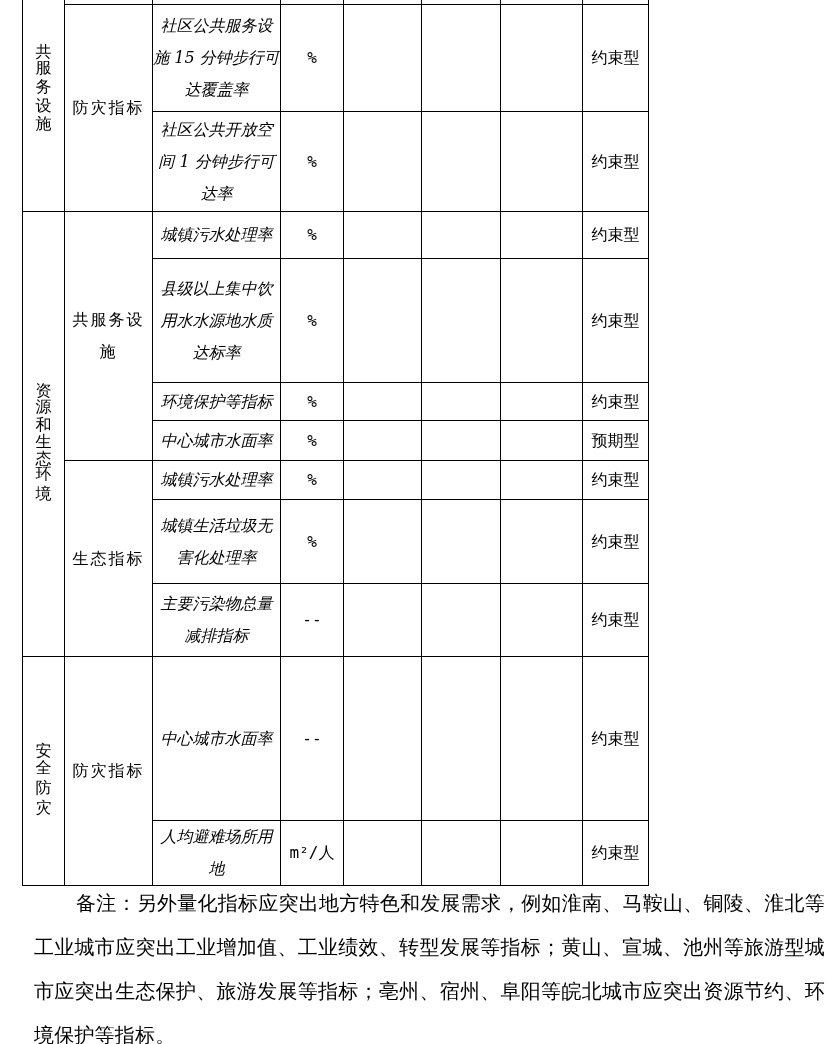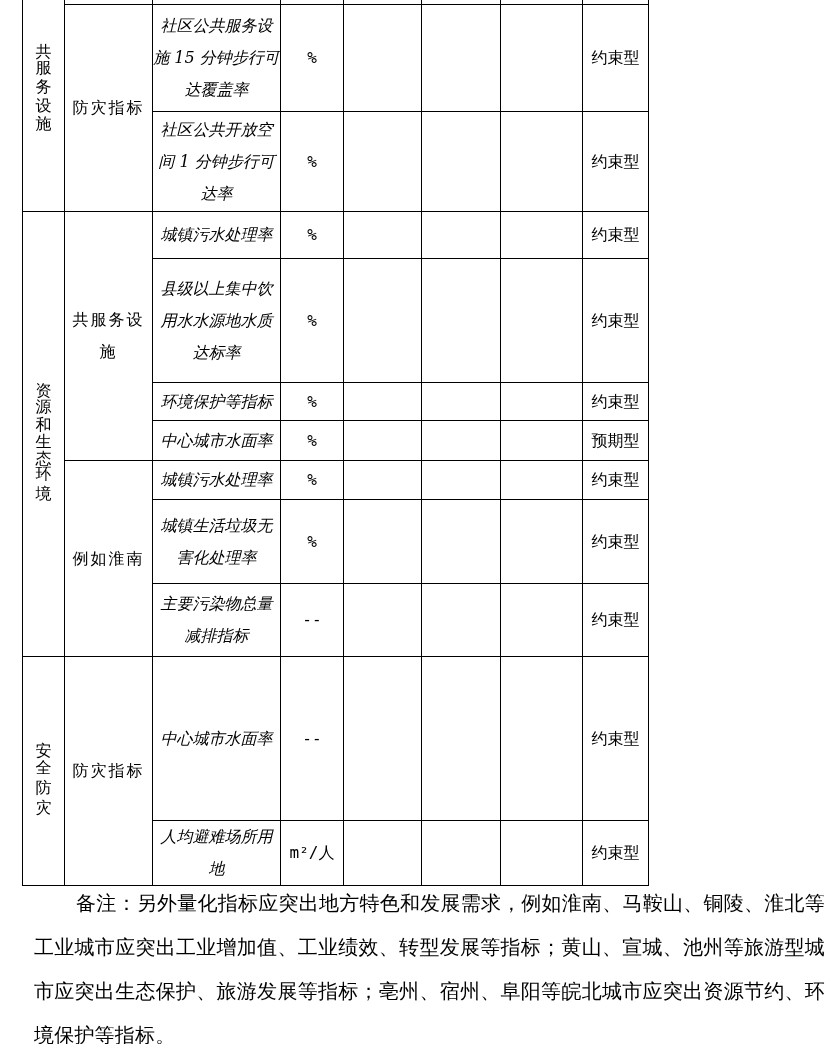--- a/index.html
+++ b/index.html
@@ -136,21 +136,21 @@
     <tr style="height:40px">
       <td class="ind">中心城市水面率</td>
       <td class="unit">%</td>
       <td></td>
       <td></td>
       <td></td>
       <td class="typ">预期型</td>
     </tr>
 
     <tr style="height:39px">
-      <td rowspan="3" class="grp">例如淮南</td>
+      <td rowspan="3" class="grp">生态指标</td>
       <td class="ind">城镇污水处理率</td>
       <td class="unit">%</td>
       <td></td>
       <td></td>
       <td></td>
       <td class="typ">约束型</td>
     </tr>
     <tr style="height:84px">
       <td class="ind">城镇生活垃圾无害化处理率</td>
       <td class="unit">%</td>

